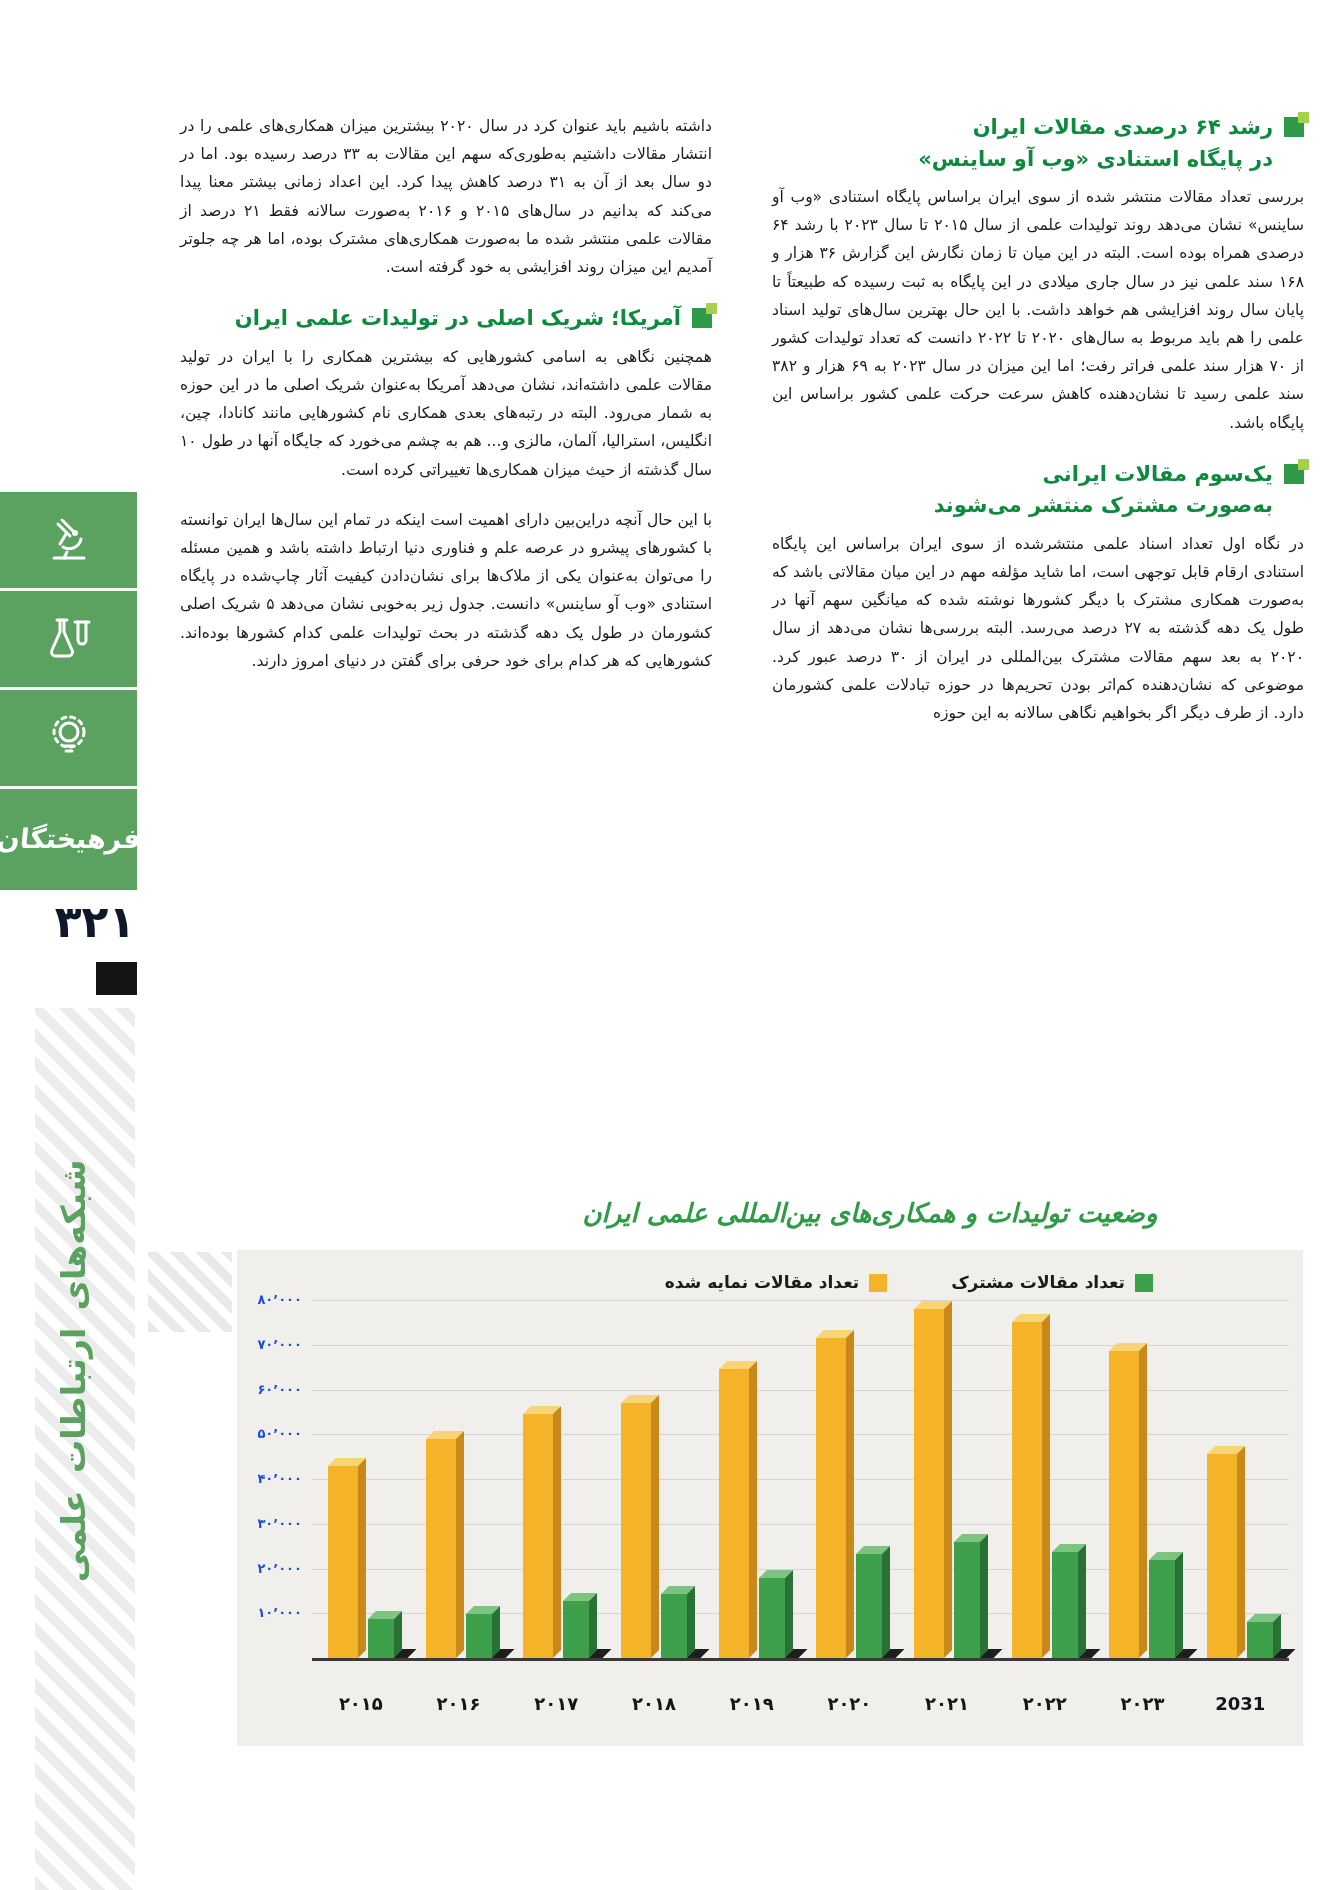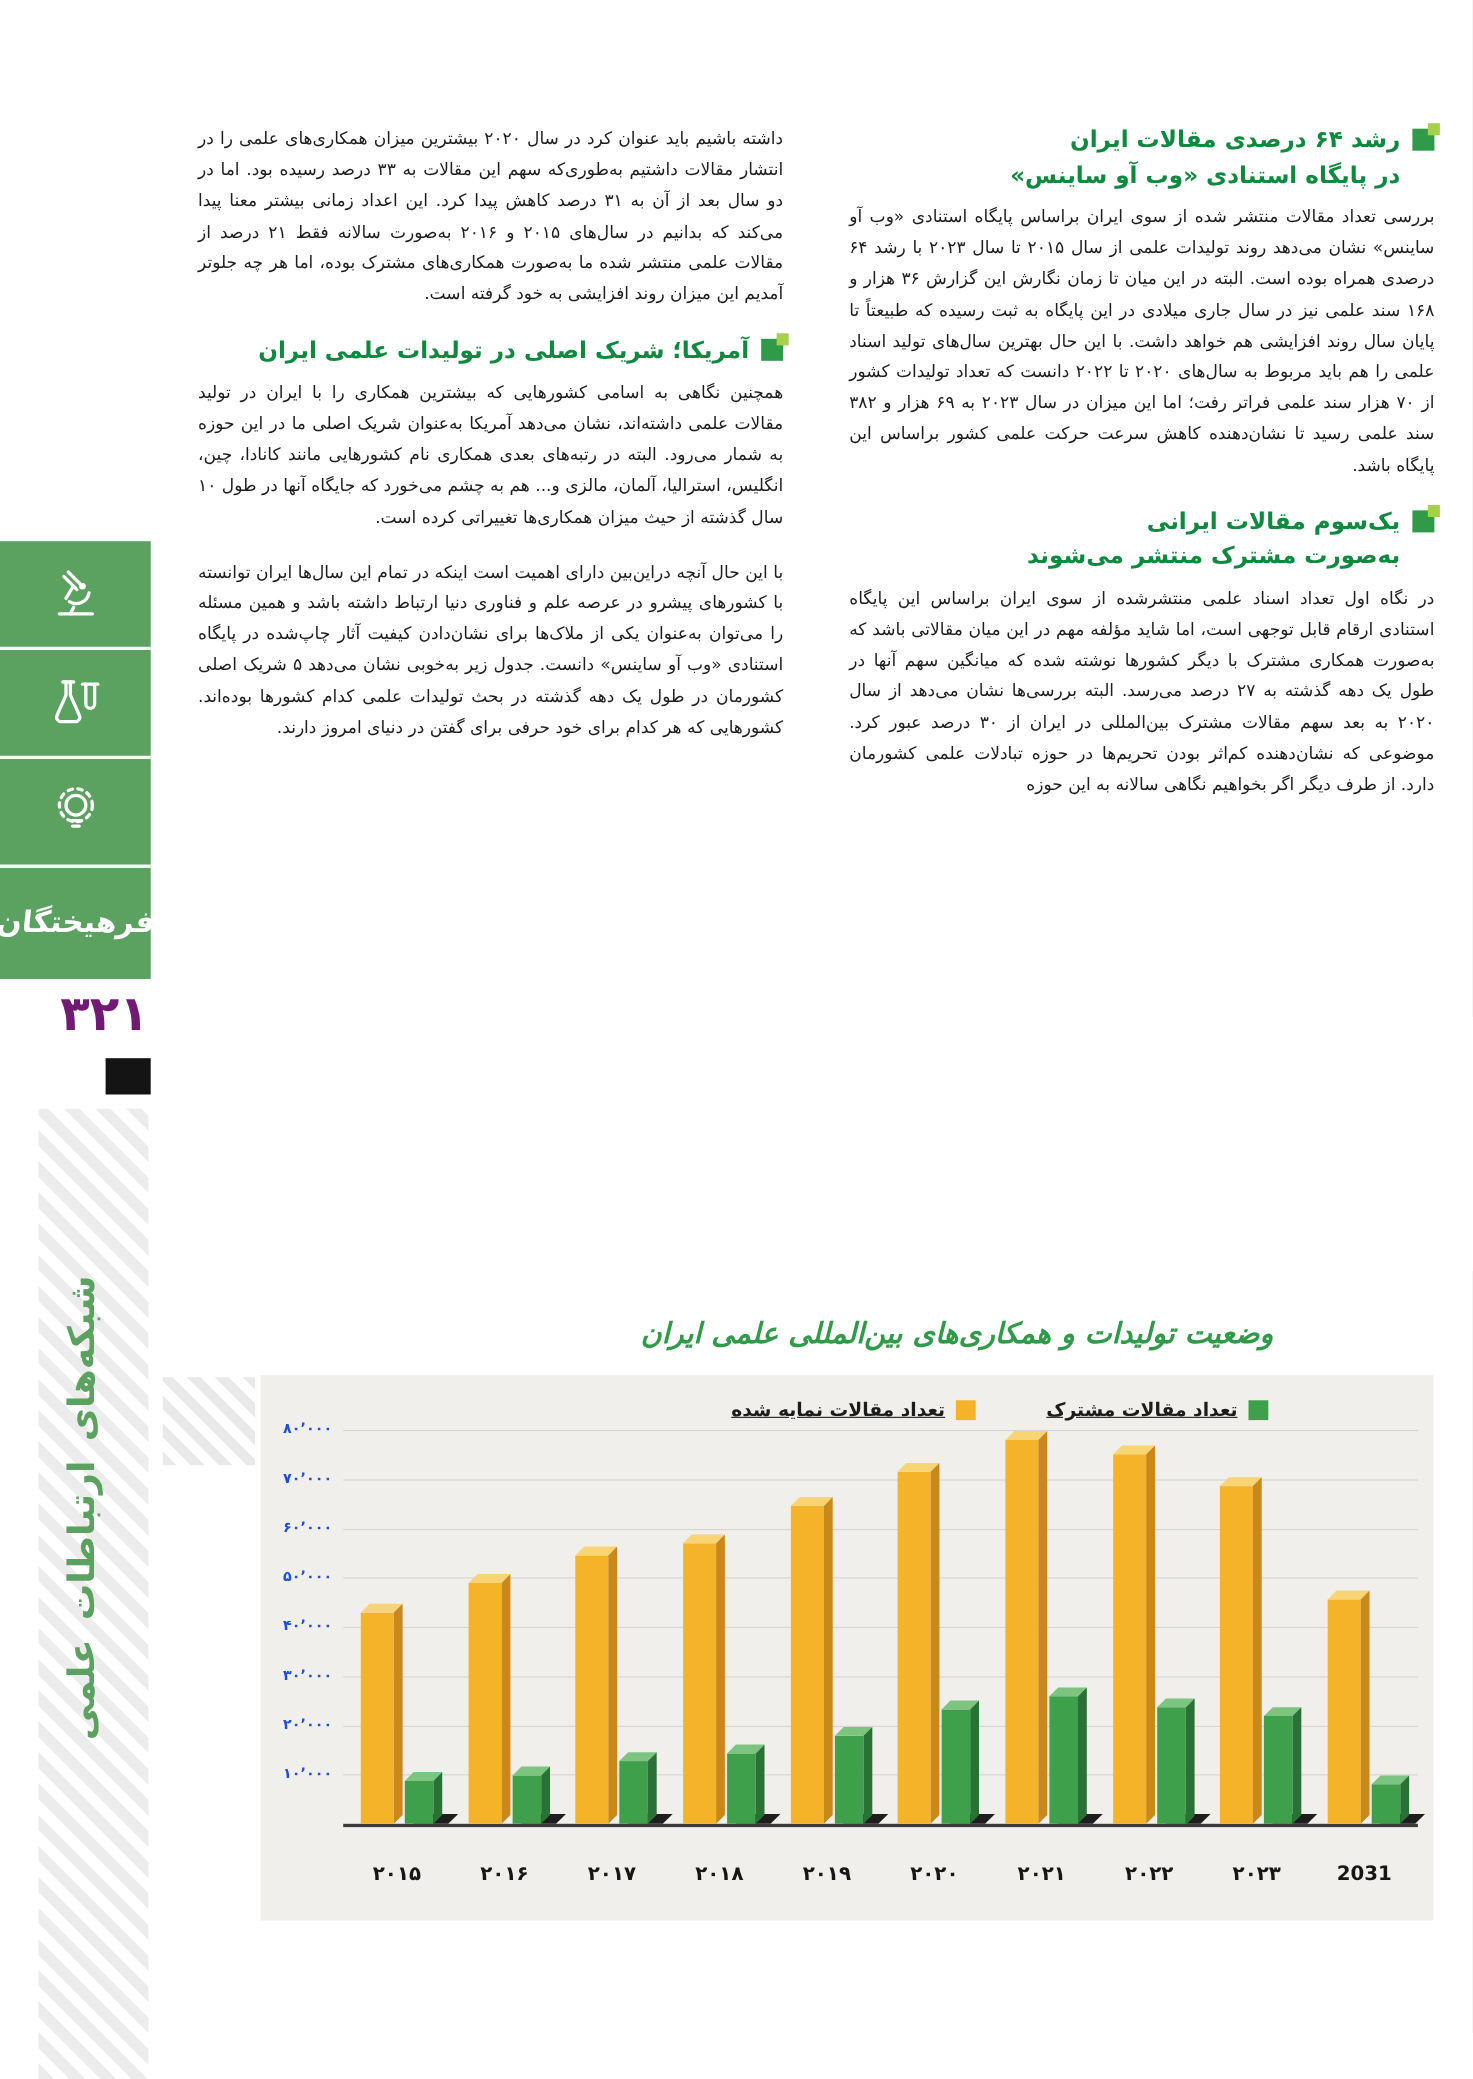--- a/index.html
+++ b/index.html
@@ -7,21 +7,21 @@
     position:relative; width:1339px; height:1890px; background:#ffffff;
     font-family:"DejaVu Sans","Liberation Sans",sans-serif; overflow:hidden;
     margin:0 auto;
   }
 
   
   .side-green{position:absolute;left:0;top:492px;width:137px;height:398px;background:#5ba160;}
   .side-cell{height:99px;display:flex;align-items:center;justify-content:center;box-sizing:border-box;border-bottom:3px solid rgba(255,255,255,.95);}
   .side-cell:last-child{border-bottom:none;}
   .brand-logo-text{color:#fff;font-weight:bold;font-size:27px;transform:skewX(-6deg);direction:rtl;}
-  .page-num{position:absolute;left:52px;top:896px;width:86px;text-align:center;font-size:44px;font-weight:bold;color:#701a75;direction:rtl;}
+  .page-num{position:absolute;left:52px;top:896px;width:86px;text-align:center;font-size:44px;font-weight:bold;color:#0f172a;direction:rtl;}
   .black-tab{position:absolute;left:96px;top:962px;width:41px;height:33px;background:#141414;}
   .edge-stripes{position:absolute;left:35px;top:1008px;width:100px;height:882px;
     background:repeating-linear-gradient(45deg,#ececec 0 10px,#ffffff 10px 20px);}
   .vert-title{
     position:absolute;left:54px;top:1582px;transform-origin:0 0;transform:rotate(-90deg);
     white-space:nowrap;font-size:33px;font-weight:bold;color:#5ba160;direction:rtl;letter-spacing:1px;word-spacing:6px;
   }
 
   
   .col{position:absolute;top:112px;width:532px;direction:rtl;color:#1c1c1c;}
@@ -34,21 +34,21 @@
   .body-par{font-size:15.5px;line-height:1.82;text-align:justify;margin:6px 0 22px 0;}
 
   
   .chart-title{position:absolute;left:440px;top:1198px;width:860px;text-align:center;
     color:#2f9a47;font-weight:bold;font-size:26px;direction:rtl;font-style:italic;}
   .chart-decor{position:absolute;left:148px;top:1252px;width:84px;height:80px;
     background:repeating-linear-gradient(45deg,#e9e9e9 0 9px,#ffffff 9px 18px);}
   .chart-panel{position:absolute;left:237px;top:1250px;width:1066px;height:496px;background:#f0efec;}
   .legend{position:absolute;top:22px;right:150px;display:flex;gap:64px;direction:rtl;
     font-weight:bold;font-size:17px;color:#1c1c1c;align-items:center;}
-  .legend-item{display:flex;align-items:center;gap:10px;text-decoration:underline;}
+  .legend-item{display:flex;align-items:flex-end;gap:10px;}
   .legend-marker{width:18px;height:18px;background:#999;}
   .plot{position:absolute;left:75px;right:14px;top:50px;bottom:85px;border-bottom:3px solid #3a3a3a;}
   .gridline{position:absolute;left:0;right:0;height:1px;background:#d6d5d1;}
   .ytick{position:absolute;left:-70px;top:-8px;width:60px;text-align:right;font-size:13px;font-weight:bold;color:#1d4ed8;direction:ltr;}
   .bars{position:absolute;inset:0;display:flex;direction:ltr;}
   .bar-group{flex:1;display:flex;justify-content:center;align-items:flex-end;position:relative;}
   .bar-pair{position:relative;height:100%;display:flex;align-items:flex-end;}
   .bar{position:relative;z-index:1;background:var(--c);}
   .bar::before{content:"";position:absolute;bottom:100%;left:0;width:100%;height:8px;
     background:var(--cl);transform:skewX(-45deg);transform-origin:0 100%;}

